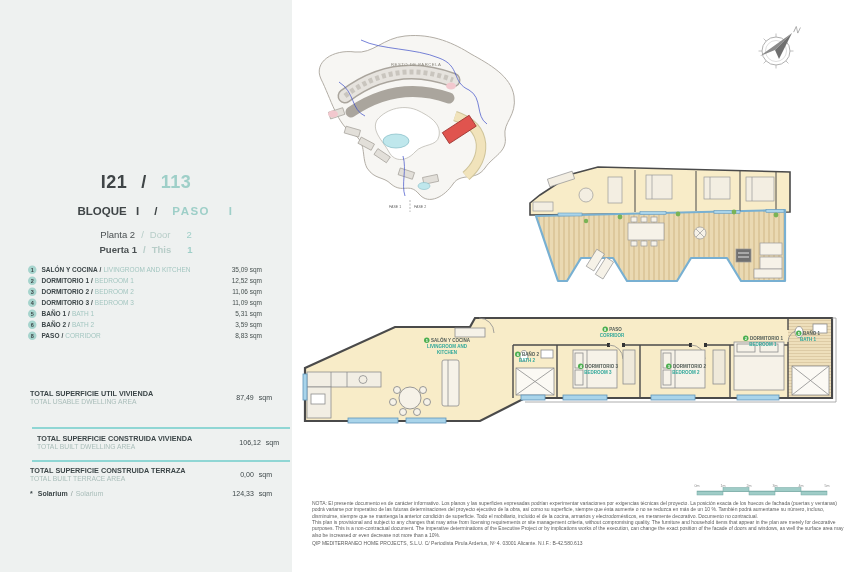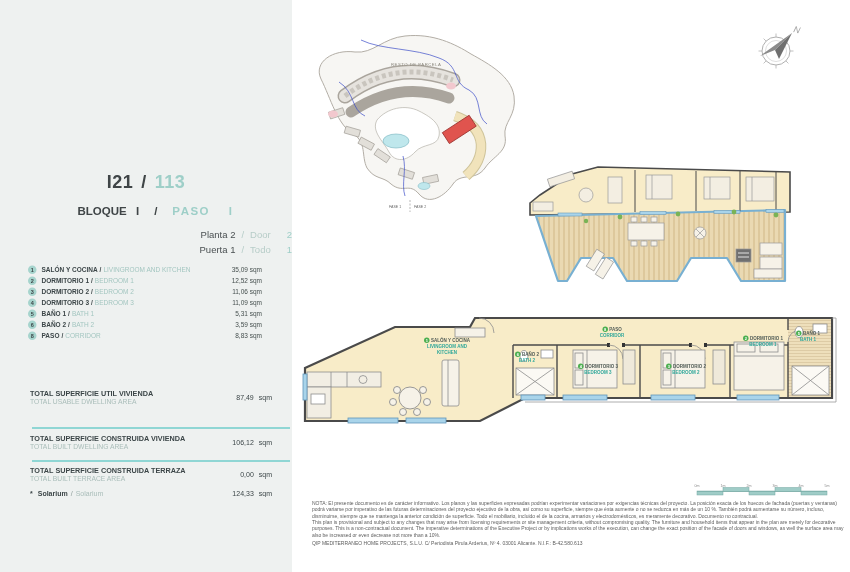--- a/index.html
+++ b/index.html
@@ -2,27 +2,27 @@
 <html><head>
 <meta charset="utf-8">
 <style>
   html,body{margin:0;padding:0;background:#ffffff;}
   #canvas{position:relative;width:850px;height:572px;background:#ffffff;overflow:hidden;
           font-family:"Liberation Sans",sans-serif;}
   .abs{position:absolute;}
   
   .left-panel{position:absolute;left:0;top:0;width:292px;height:572px;background:#eef1f0;}
   .hline1{position:absolute;top:172px;left:0;width:292px;display:flex;justify-content:center;
-          align-items:baseline;gap:8px;font-size:18px;font-weight:bold;color:#3f4547;letter-spacing:.5px;}
+          align-items:baseline;gap:14px;font-size:18px;font-weight:bold;color:#3f4547;letter-spacing:.5px;}
   .hnum{color:#9ecfc8;}
   .hline2{position:absolute;top:205px;left:0;width:292px;display:flex;justify-content:center;
           align-items:baseline;gap:15px;font-size:11.5px;font-weight:bold;color:#3f4547;}
   .hline2 .es{word-spacing:6px;margin-left:19px;}
   .hline2 .en{color:#9ecfc8;word-spacing:14px;letter-spacing:1.5px;}
-  .hline3{position:absolute;left:0;width:292px;display:flex;justify-content:flex-end;align-items:baseline;
+  .hline3{position:absolute;left:0;width:292px;display:flex;justify-content:center;align-items:baseline;
           gap:6px;font-size:9.5px;color:#4a5052;}
   .hline3 .lt{color:#b7cdc8;}
   .hline3 .val{color:#9ecfc8;margin-left:10px;}
   .scale-half{transform:scale(.5);transform-origin:0 0;}
   .room-list{position:absolute;left:28px;top:264px;width:234px;height:160px;}
   .room-list-inner{width:468px;}
   .rrow{display:flex;align-items:center;height:22px;font-size:13px;}
   .rbadge{flex:0 0 auto;width:17px;height:17px;border-radius:50%;background:#a6d4cd;color:#3c4648;
           font-size:11px;font-weight:bold;display:flex;align-items:center;justify-content:center;margin-right:10px;}
   .res{font-weight:bold;color:#3c4648;white-space:nowrap;}
@@ -74,24 +74,24 @@
       <span class="en">PASO I</span>
     </div>
 
     <div class="hline3" style="top:229px;">
       <span>Planta 2</span>
       <span class="lt">/</span>
       <span class="lt">Door</span>
       <span class="val">2</span>
     </div>
 
-    <div class="hline3" style="top:244px;">
+    <div class="hline3" style="top:244px;font-weight:bold;">
       <span>Puerta 1</span>
       <span class="lt">/</span>
-      <span class="lt">Todo</span>
+      <span class="lt">This</span>
       <span class="val">1</span>
     </div>
 
     <div class="room-list">
       <div class="room-list-inner scale-half">
         <div class="rrow">
           <span class="rbadge">1</span>
           <span class="res">SALÓN Y COCINA</span>
           <span class="rsep">/</span>
           <span class="ren">LIVINGROOM AND KITCHEN</span>
@@ -149,21 +149,21 @@
           <div class="ten">TOTAL USABLE DWELLING AREA</div>
         </div>
         <div class="tval">
           <span>87,49</span>
           <span>sqm</span>
         </div>
       </div>
     </div>
     <div class="divider" style="top:427px;"></div>
 
-    <div class="tblock" style="top:434px;">
+    <div class="tblock" style="top:434px;margin-left:7px;">
       <div class="tinner scale-half">
         <div class="tlabels">
           <div class="tes">TOTAL SUPERFICIE CONSTRUIDA VIVIENDA</div>
           <div class="ten">TOTAL BUILT DWELLING AREA</div>
         </div>
         <div class="tval">
           <span>106,12</span>
           <span>sqm</span>
         </div>
       </div>

